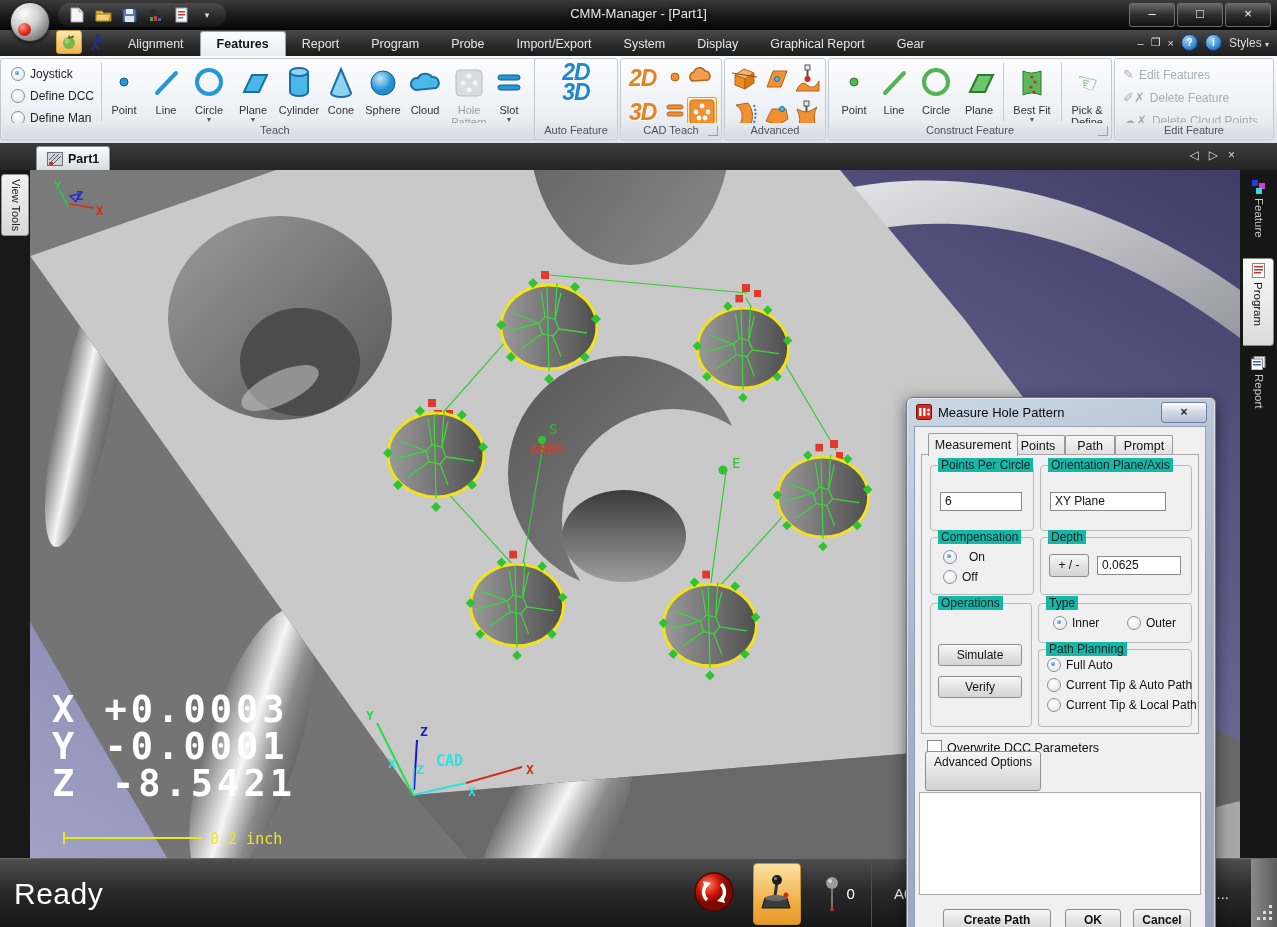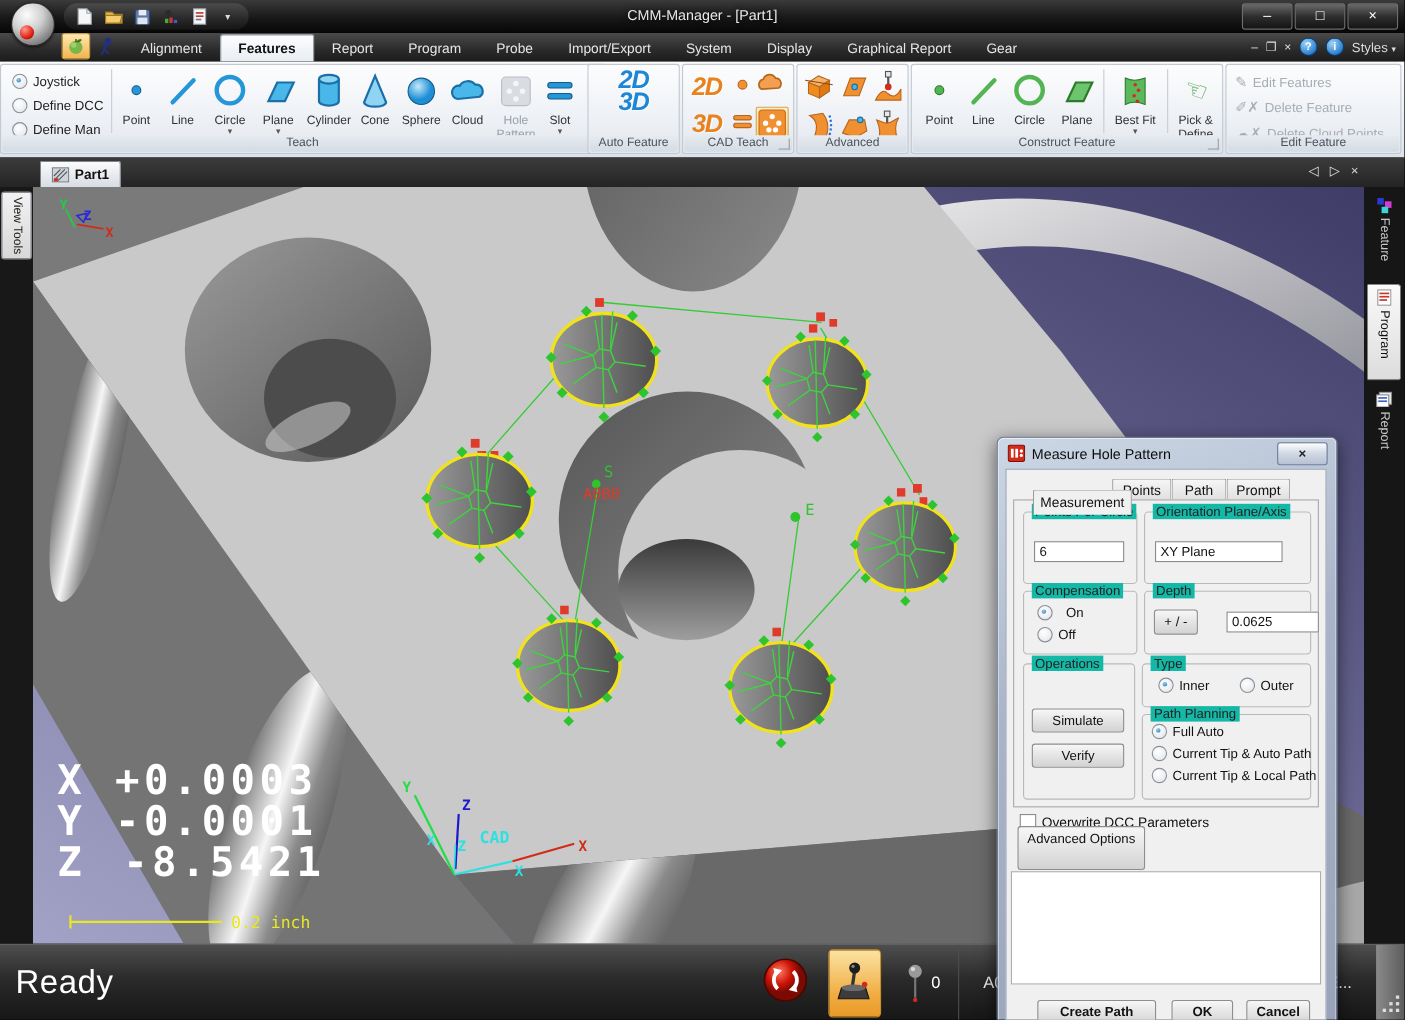--- a/index.html
+++ b/index.html
@@ -649,21 +649,21 @@
             <rect x="0.5" y="0.5" width="15" height="15" rx="2" fill="#d42a1a" stroke="#7a1008"></rect>
             <rect x="3" y="4" width="2.5" height="8" fill="#fff"></rect>
             <rect x="7" y="4" width="2.5" height="8" fill="#fff"></rect>
             <circle cx="12.5" cy="6" r="1.5" fill="#fff"></circle>
             <circle cx="12.5" cy="10" r="1.5" fill="#fff"></circle>
           </svg>
         <span>Measure Hole Pattern</span>
       </div>
       <div class="dlg-close">×</div>
       <div class="dlg-body">
-        <div class="dtab active" style="left:24px;top:6px;width:88px;height:22px;line-height:22px;margin-top:12px;">Measurement</div>
+        <div class="dtab active" style="left:13px;top:6px;width:88px;height:22px;line-height:22px;">Measurement</div>
         <div class="dtab" style="left:96px;top:8px;width:52px;height:20px;line-height:20px;">Points</div>
         <div class="dtab" style="left:150px;top:8px;width:48px;height:20px;line-height:20px;">Path</div>
         <div class="dtab" style="left:200px;top:8px;width:56px;height:20px;line-height:20px;">Prompt</div>
 
         <div class="tabpage">
           <div class="gbox" style="left:8px;top:10px;width:102px;height:64px;">
             <span class="leg">Points Per Circle</span>
             <input class="tinput" style="left: 9px; top: 26px; width: 82px;" value="6">
           </div>
           <div class="gbox" style="left:118px;top:10px;width:150px;height:64px;">
@@ -677,21 +677,21 @@
                 <span>On</span>
               </div>
             <div class="radrow" style="left:12px;top:32px;">
                 <span class="rad"></span>
                 <span>Off</span>
               </div>
           </div>
           <div class="gbox" style="left:118px;top:82px;width:150px;height:56px;">
             <span class="leg">Depth</span>
             <div class="abtn" style="left:8px;top:16px;width:40px;height:23px;line-height:21px;">+ / -</div>
-            <input class="tinput" style="left: 56px; top: 18px; width: 84px; margin-left: 18px;" value="0.0625">
+            <input class="tinput" style="left: 56px; top: 18px; width: 84px;" value="0.0625">
           </div>
           <div class="gbox" style="left:116px;top:148px;width:152px;height:38px;">
             <span class="leg">Type</span>
             <div class="radrow" style="left:14px;top:12px;">
                 <span class="rad sel"></span>
                 <span>Inner</span>
               </div>
             <div class="radrow" style="left:88px;top:12px;">
                 <span class="rad"></span>
                 <span>Outer</span>

